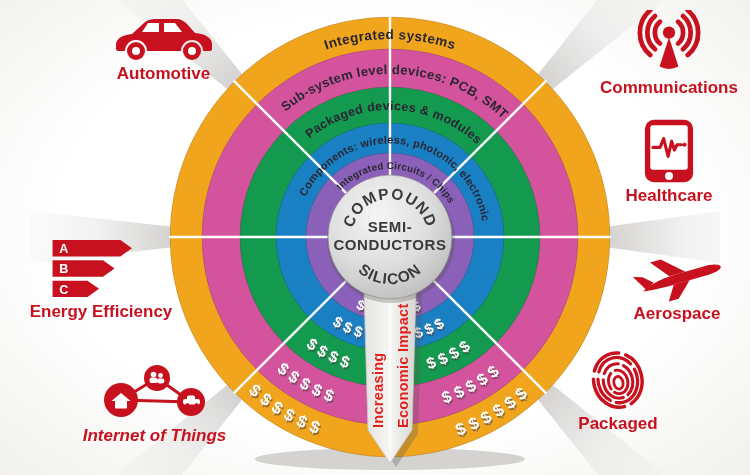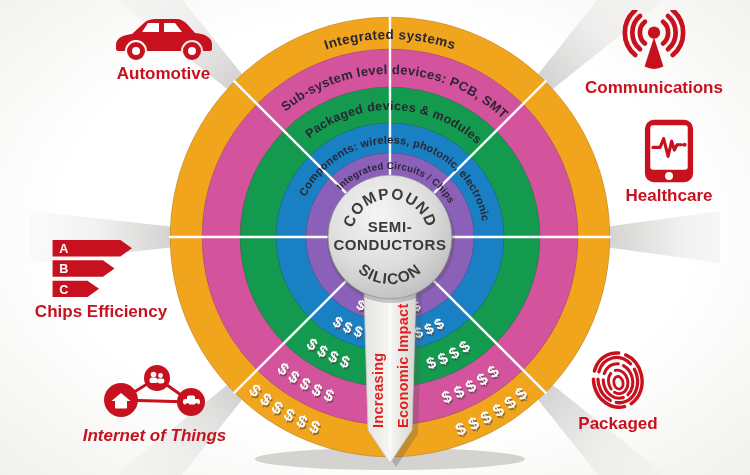--- a/index.html
+++ b/index.html
@@ -151,21 +151,21 @@
       <path fill="#ffffff" d="M36 9 L30 18 L47 18 L47 9 Z"></path>
       <path fill="#ffffff" d="M52 9 L52 18 L70 18 L63 9 Z"></path>
       <circle cx="24" cy="37" r="9" fill="#c8111e"></circle>
       <circle cx="24" cy="37" r="4" fill="#ffffff"></circle>
       <circle cx="80" cy="37" r="9" fill="#c8111e"></circle>
       <circle cx="80" cy="37" r="4" fill="#ffffff"></circle>
     </svg>
     <span class="sector-label">Automotive</span>
   </div>
 
-  <div class="sector" style="left:575px;top:10px;width:158px;justify-content:space-between;">
+  <div class="sector" style="left:590px;top:10px;width:158px;justify-content:space-between;">
     <svg class="icon" width="88" height="66" viewBox="0 0 88 70">
       <circle cx="44" cy="24" r="6.5" fill="#c8111e"></circle>
       <path d="M44 29 L54 60 Q44 65 34 60 Z" fill="#c8111e"></path>
       <g stroke="#c8111e" stroke-width="5" fill="none" stroke-linecap="round">
         <path d="M34.4 12.5 A15 15 0 0 0 34.4 35.5"></path>
         <path d="M29.2 6.4 A23 23 0 0 0 29.2 41.6"></path>
         <path d="M24.1 0.3 A31 31 0 0 0 24.1 47.7"></path>
         <path d="M53.6 12.5 A15 15 0 0 1 53.6 35.5"></path>
         <path d="M58.8 6.4 A23 23 0 0 1 58.8 41.6"></path>
         <path d="M63.9 0.3 A31 31 0 0 1 63.9 47.7"></path>
@@ -190,23 +190,34 @@
     <svg class="icon" width="110" height="62" viewBox="0 0 112 64">
       <g fill="#c8111e">
         <path d="M6 2 H76 L88 10.5 L76 19 H6 Z"></path>
         <path d="M6 23 H58 L70 31.5 L58 40 H6 Z"></path>
         <path d="M6 44 H42 L54 52.5 L42 61 H6 Z"></path>
       </g>
       <text x="13" y="15.5" font-size="13" font-weight="bold" fill="#ffffff">A</text>
       <text x="13" y="36.5" font-size="13" font-weight="bold" fill="#ffffff">B</text>
       <text x="13" y="57.5" font-size="13" font-weight="bold" fill="#ffffff">C</text>
     </svg>
-    <span class="sector-label">Chips Efficiency</span>
-  </div>
-
+    <span class="sector-label">Energy Efficiency</span>
+  </div>
+
+  <div class="sector" style="left:606px;top:250px;width:142px;">
+    <svg class="icon" width="104" height="52" viewBox="0 0 104 56">
+      <g fill="#c8111e" transform="rotate(-16 52 28)">
+        <path d="M12 34 C24 28 38 26 52 26 L88 26 C96 27 100 29 100 31.5 C100 34 94 36 86 36 L52 36 C38 36 24 36 12 34 Z"></path>
+        <path d="M16 33 L6 16 L16 19 L26 28 Z"></path>
+        <path d="M44 26 L28 6 L40 6 L62 26 Z"></path>
+        <path d="M46 36 L36 52 L47 52 L64 36 Z"></path>
+      </g>
+    </svg>
+    <span class="sector-label">Aerospace</span>
+  </div>
 
   <div class="sector" style="left:62px;top:364px;width:185px;font-style:italic;">
     <svg class="icon" width="116" height="60" viewBox="0 0 116 60">
       <g stroke="#c8111e" stroke-width="3">
         <line x1="24" y1="36" x2="60" y2="14"></line>
         <line x1="60" y1="14" x2="94" y2="38"></line>
         <line x1="24" y1="36" x2="94" y2="38"></line>
       </g>
       <circle cx="24" cy="36" r="17" fill="#c8111e"></circle>
       <circle cx="60" cy="14" r="13" fill="#c8111e"></circle>

